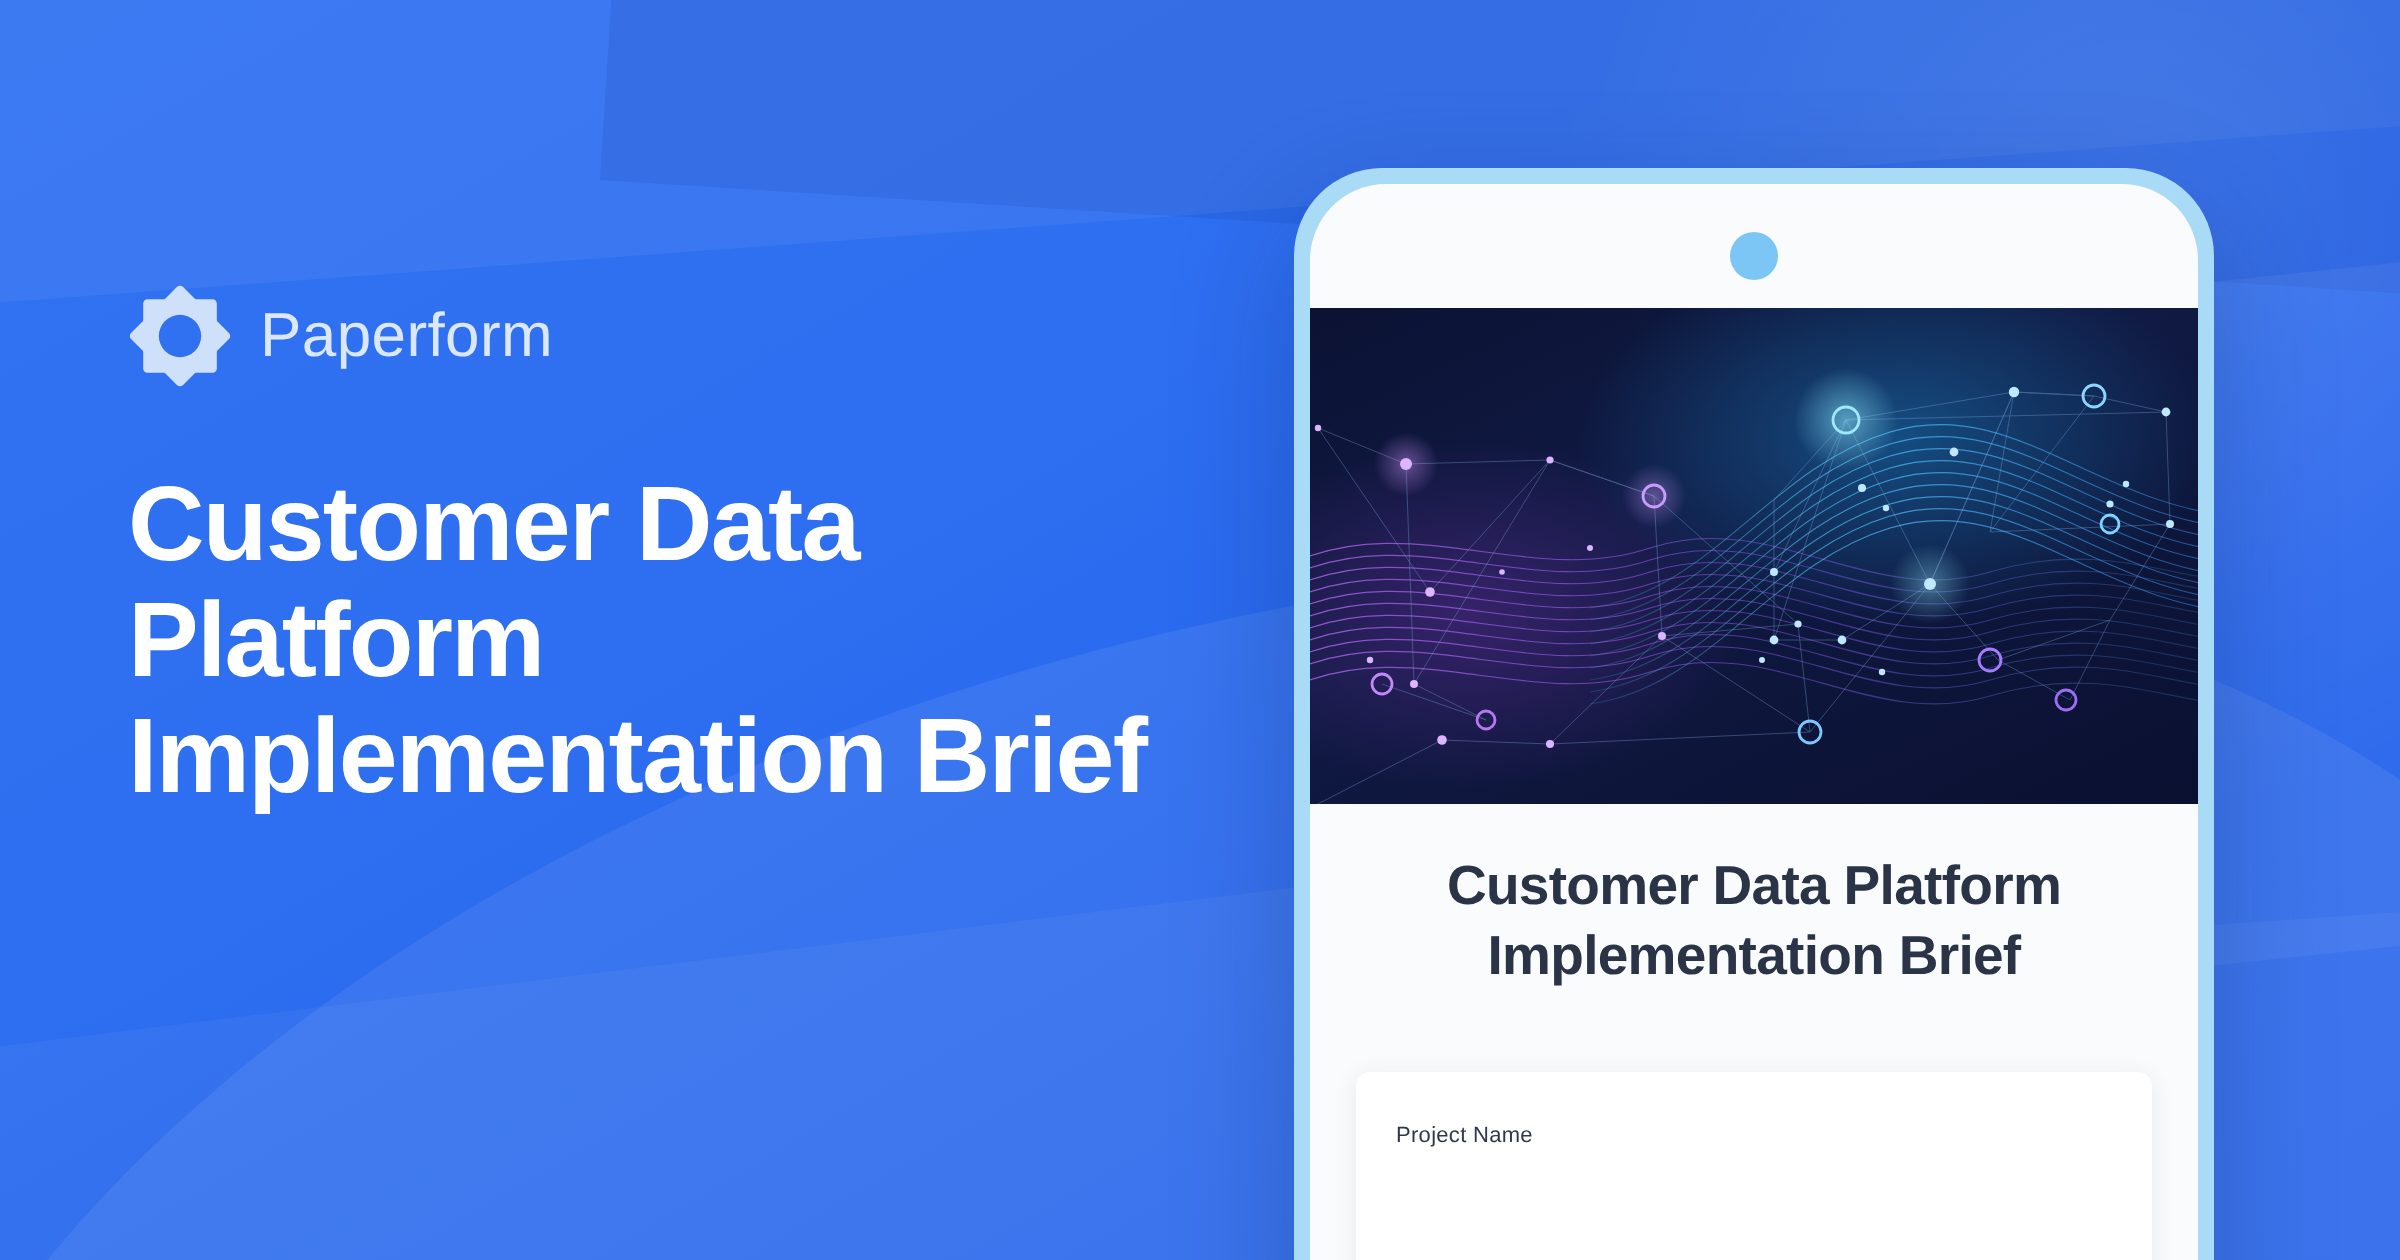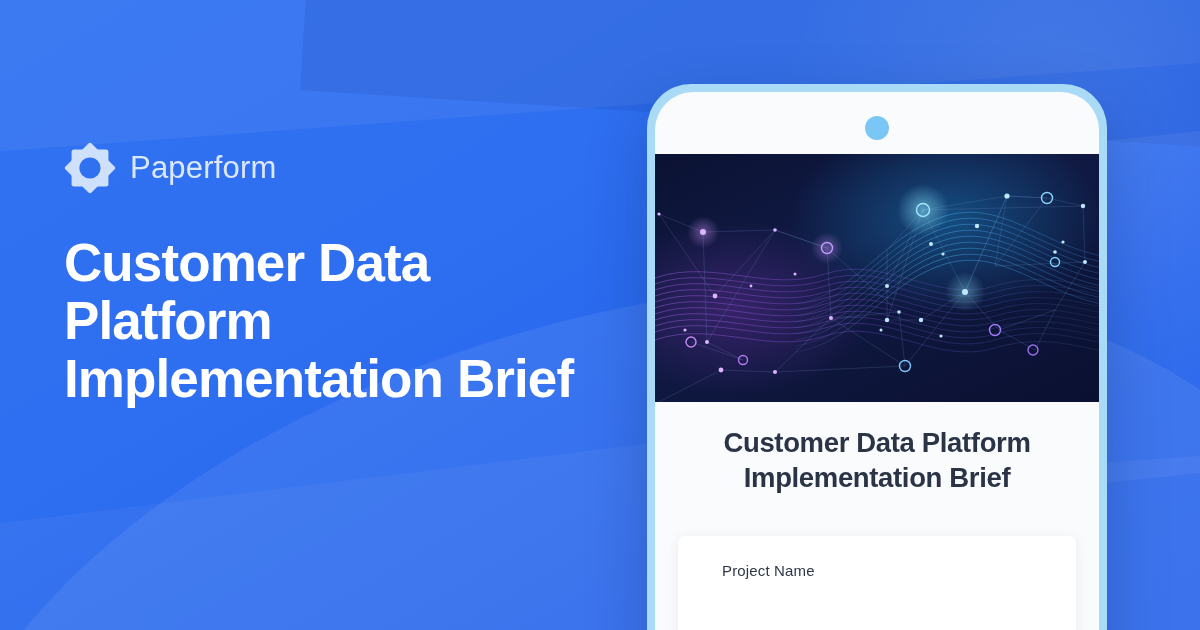--- a/index.html
+++ b/index.html
@@ -163,25 +163,24 @@
   .field-card {
     position: absolute;
     top: 444px; left: 23px; right: 23px;
     background: #ffffff;
     border-radius: 7px;
     box-shadow: 0 2px 12px rgba(28,45,92,0.09);
     padding: 26px 20px 0 20px;
     height: 150px;
   }
   .field-label {
-    font-size: 15px;
+    font-size: 11px;
     color: #2f3848;
     font-weight: 400;
     letter-spacing: 0.15px;
-    margin-left: 24px;
   }
 </style>
 </head>
 <body>
 
 <div class="canvas">
 
   <div class="band band-top"></div>
   <div class="band band-topdark"></div>
   <div class="band glow-tr"></div>

